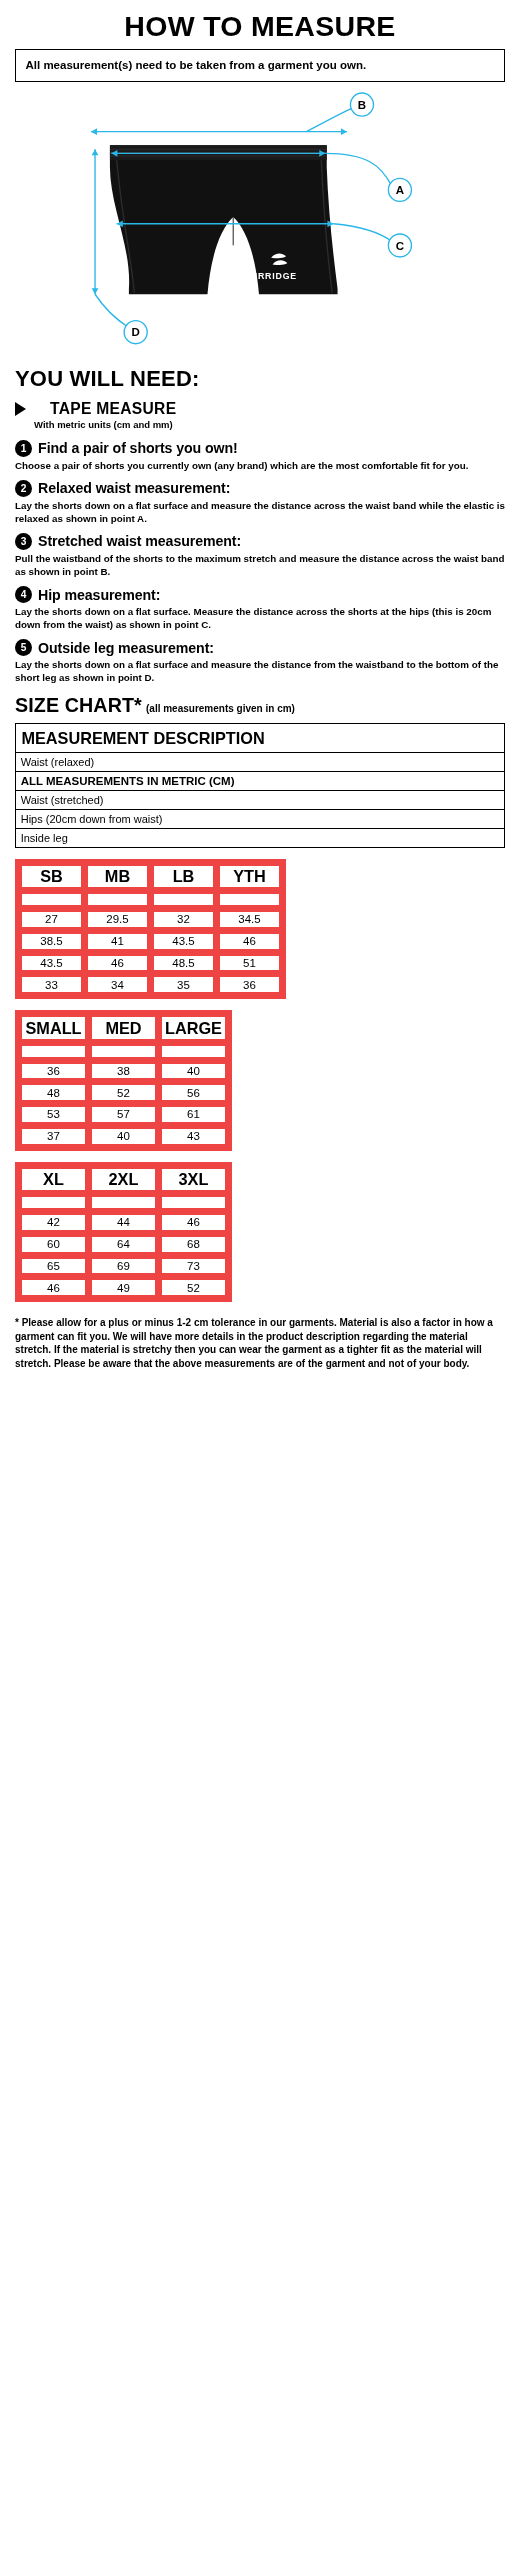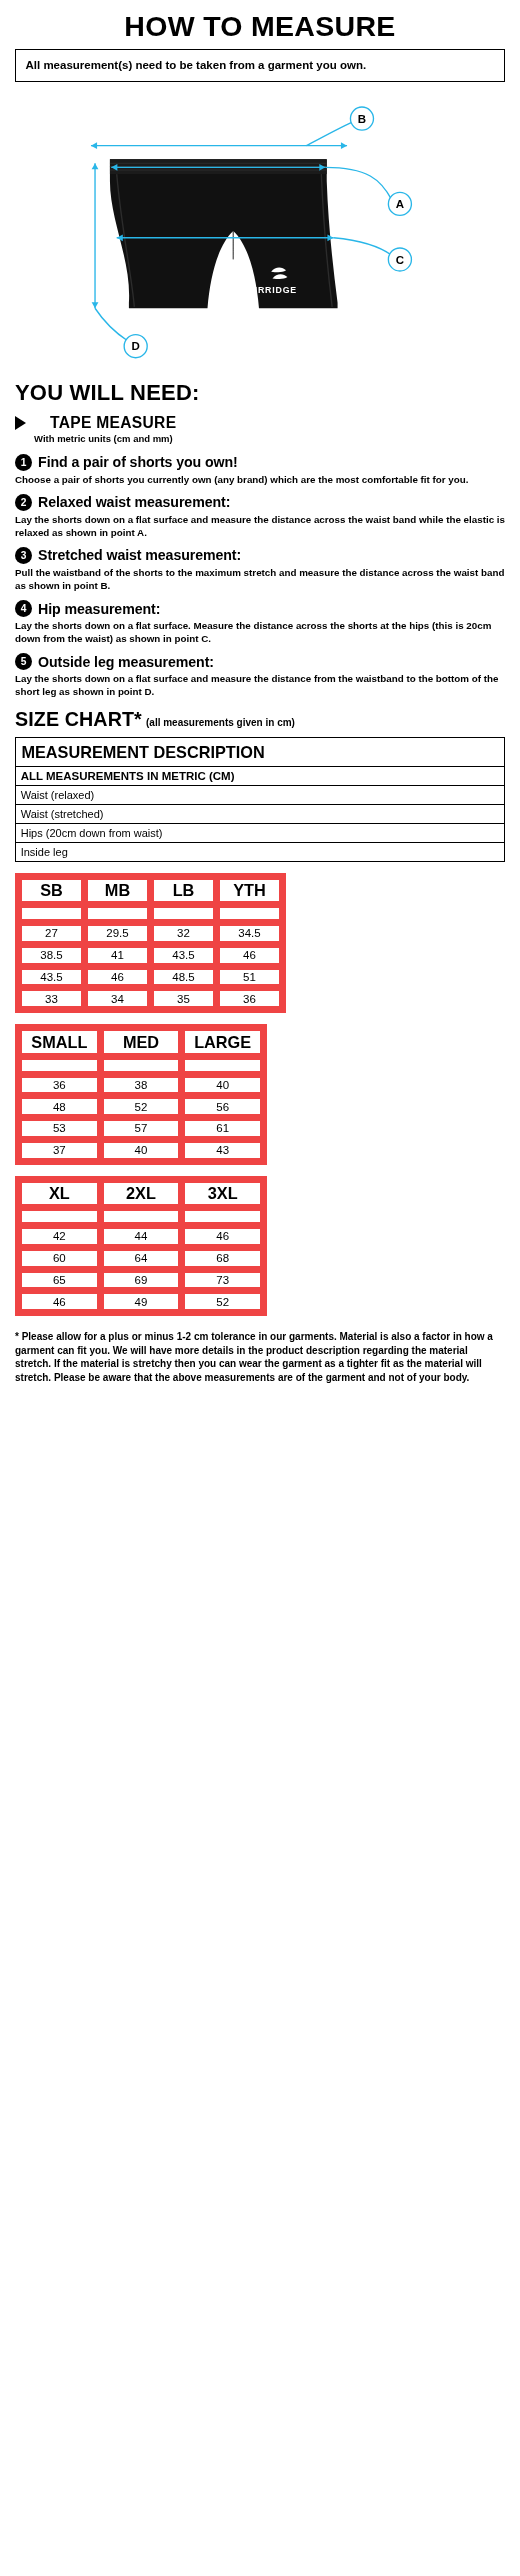--- a/index.html
+++ b/index.html
@@ -29,21 +29,21 @@
     line-height: 1.05;
   }
 
   
   .intro-box {
     border: 1.4px solid #000;
     padding: 8.1px 9.5px;
     font-size: 11.5px;
     font-weight: bold;
     line-height: 1.32;
-    margin-bottom: 23px;
+    margin-bottom: 9px;
   }
 
   
   .diagram {
     position: relative;
     width: 100%;
     height: 271px;
     margin-bottom: 2.7px;
   }
   .diagram svg { display: block; width: 100%; height: 100%; }
@@ -164,21 +164,21 @@
     font-weight: normal;
   }
   table.sizes th {
     font-size: 16.3px;
     font-weight: bold;
     height: 27px;
   }
   table.sizes tr.blank td { height: 17.6px; }
 
   .w4 { width: 271px; }
-  .w3 { width: 252px; }
+  .w3 { width: 217px; }
 
   
   .footnote {
     font-size: 10px;
     font-weight: bold;
     line-height: 1.36;
     margin-top: 14px;
   }
 </style>
 </head>
@@ -317,24 +317,24 @@
     <span class="big">SIZE CHART*</span>
     <span class="small">(all measurements given in cm)</span>
   </div>
 
   <table class="grid desc-table">
     <tbody>
       <tr>
           <td class="hdr">MEASUREMENT DESCRIPTION</td>
         </tr>
       <tr>
+          <td>Waist (relaxed)</td>
+        </tr>
+      <tr>
           <td class="sub">ALL MEASUREMENTS IN METRIC (CM)</td>
-        </tr>
-      <tr>
-          <td>Waist (relaxed)</td>
         </tr>
       <tr>
           <td>Waist (stretched)</td>
         </tr>
       <tr>
           <td>Hips (20cm down from waist)</td>
         </tr>
       <tr>
           <td>Inside leg</td>
         </tr>

